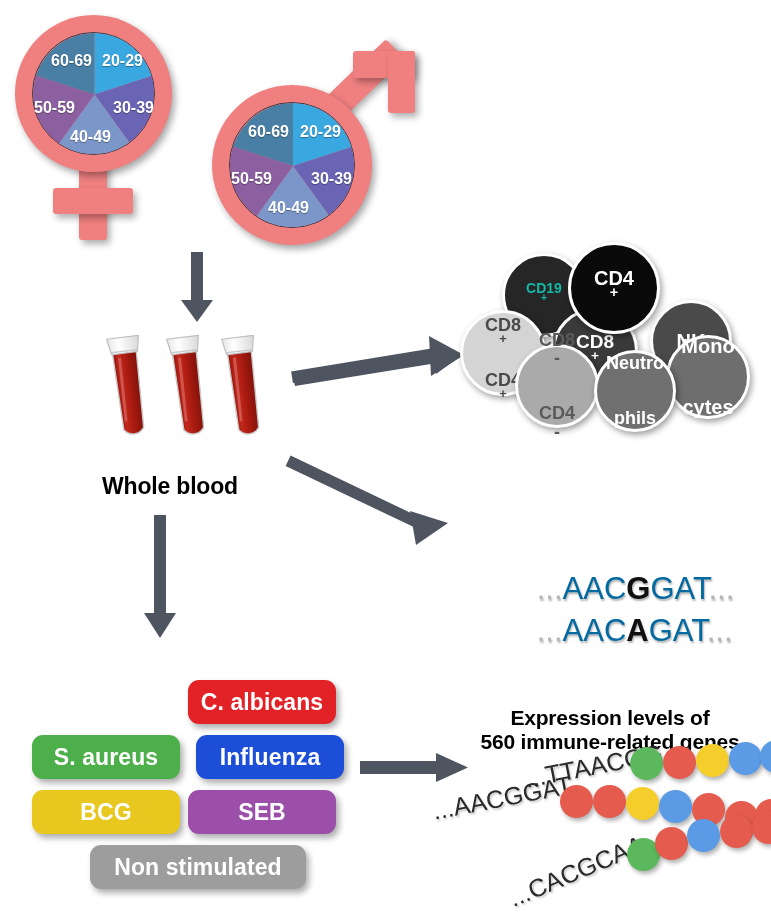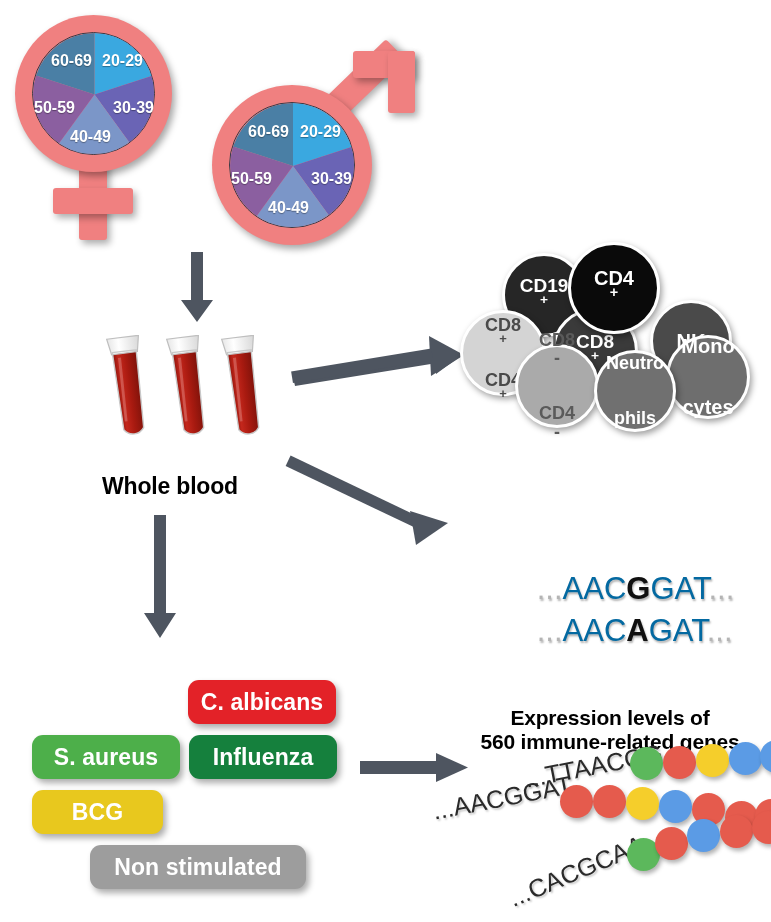--- a/index.html
+++ b/index.html
@@ -262,21 +262,21 @@
 
   <div class="arrow" style="left:140px; top:515px; width:40px; height:125px;">
     <svg width="40" height="125" viewBox="0 0 40 125">
       <path d="M14,0 L26,0 L26,98 L36,98 L20,123 L4,98 L14,98 Z" fill="#4E5560"></path>
     </svg>
   </div>
 
 
   <div class="cells" style="left:460px; top:240px; width:300px; height:180px;">
 
-    <div class="cell" style="left:42px; top:13px; width:84px; height:84px; background:#262626; color:#ffffff; font-size:19px;">
+    <div class="cell" style="left:42px; top:13px; width:84px; height:84px; background:#262626; color:#14b8a6; font-size:14px;">
       <span><span>CD19</span><sup class="sup">+</sup></span>
     </div>
 
     <div class="cell" style="left:108px; top:2px; width:92px; height:92px; background:#0A0A0A; color:#FFFFFF; font-size:20px; z-index:5;">
       <span><span>CD4</span><sup class="sup">+</sup></span>
     </div>
 
     <div class="cell" style="left:190px; top:60px; width:82px; height:82px; background:#4A4A4A; color:#FFFFFF; font-size:20px;">
       <span>NK</span>
     </div>
@@ -324,25 +324,28 @@
     </div>
   </div>
 
   <div class="pills" style="left:32px; top:680px; width:310px; height:215px;">
     <div class="pill" style="left:156px; top:0px; width:148px; height:44px; background:#E32228;">
       <span>C. albicans</span>
     </div>
     <div class="pill" style="left:0px; top:55px; width:148px; height:44px; background:#4DAF4A;">
       <span>S. aureus</span>
     </div>
-    <div class="pill" style="left:157px; top:55px; width:148px; height:44px; background:#15803d;">
+    <div class="pill" style="left:164px; top:55px; width:148px; height:44px; background:#1d4ed8;">
       <span>Influenza</span>
     </div>
-    <div class="pill" style="left:0px; top:110px; width:131px; height:44px; background:#E8C81E;">
+    <div class="pill" style="left:0px; top:110px; width:148px; height:44px; background:#E8C81E;">
       <span>BCG</span>
+    </div>
+    <div class="pill" style="left:156px; top:110px; width:148px; height:44px; background:#9B4FA8;">
+      <span>SEB</span>
     </div>
     <div class="pill" style="left:58px; top:165px; width:216px; height:44px; background:#9D9D9D;">
       <span>Non stimulated</span>
     </div>
   </div>
 
   <div class="arrow" style="left:360px; top:752px; width:110px; height:32px;">
     <svg width="110" height="32" viewBox="0 0 110 32">
       <rect x="0" y="9" width="80" height="13" fill="#4E5560"></rect>
       <polygon points="76,1 108,15.5 76,30" fill="#4E5560"></polygon>

